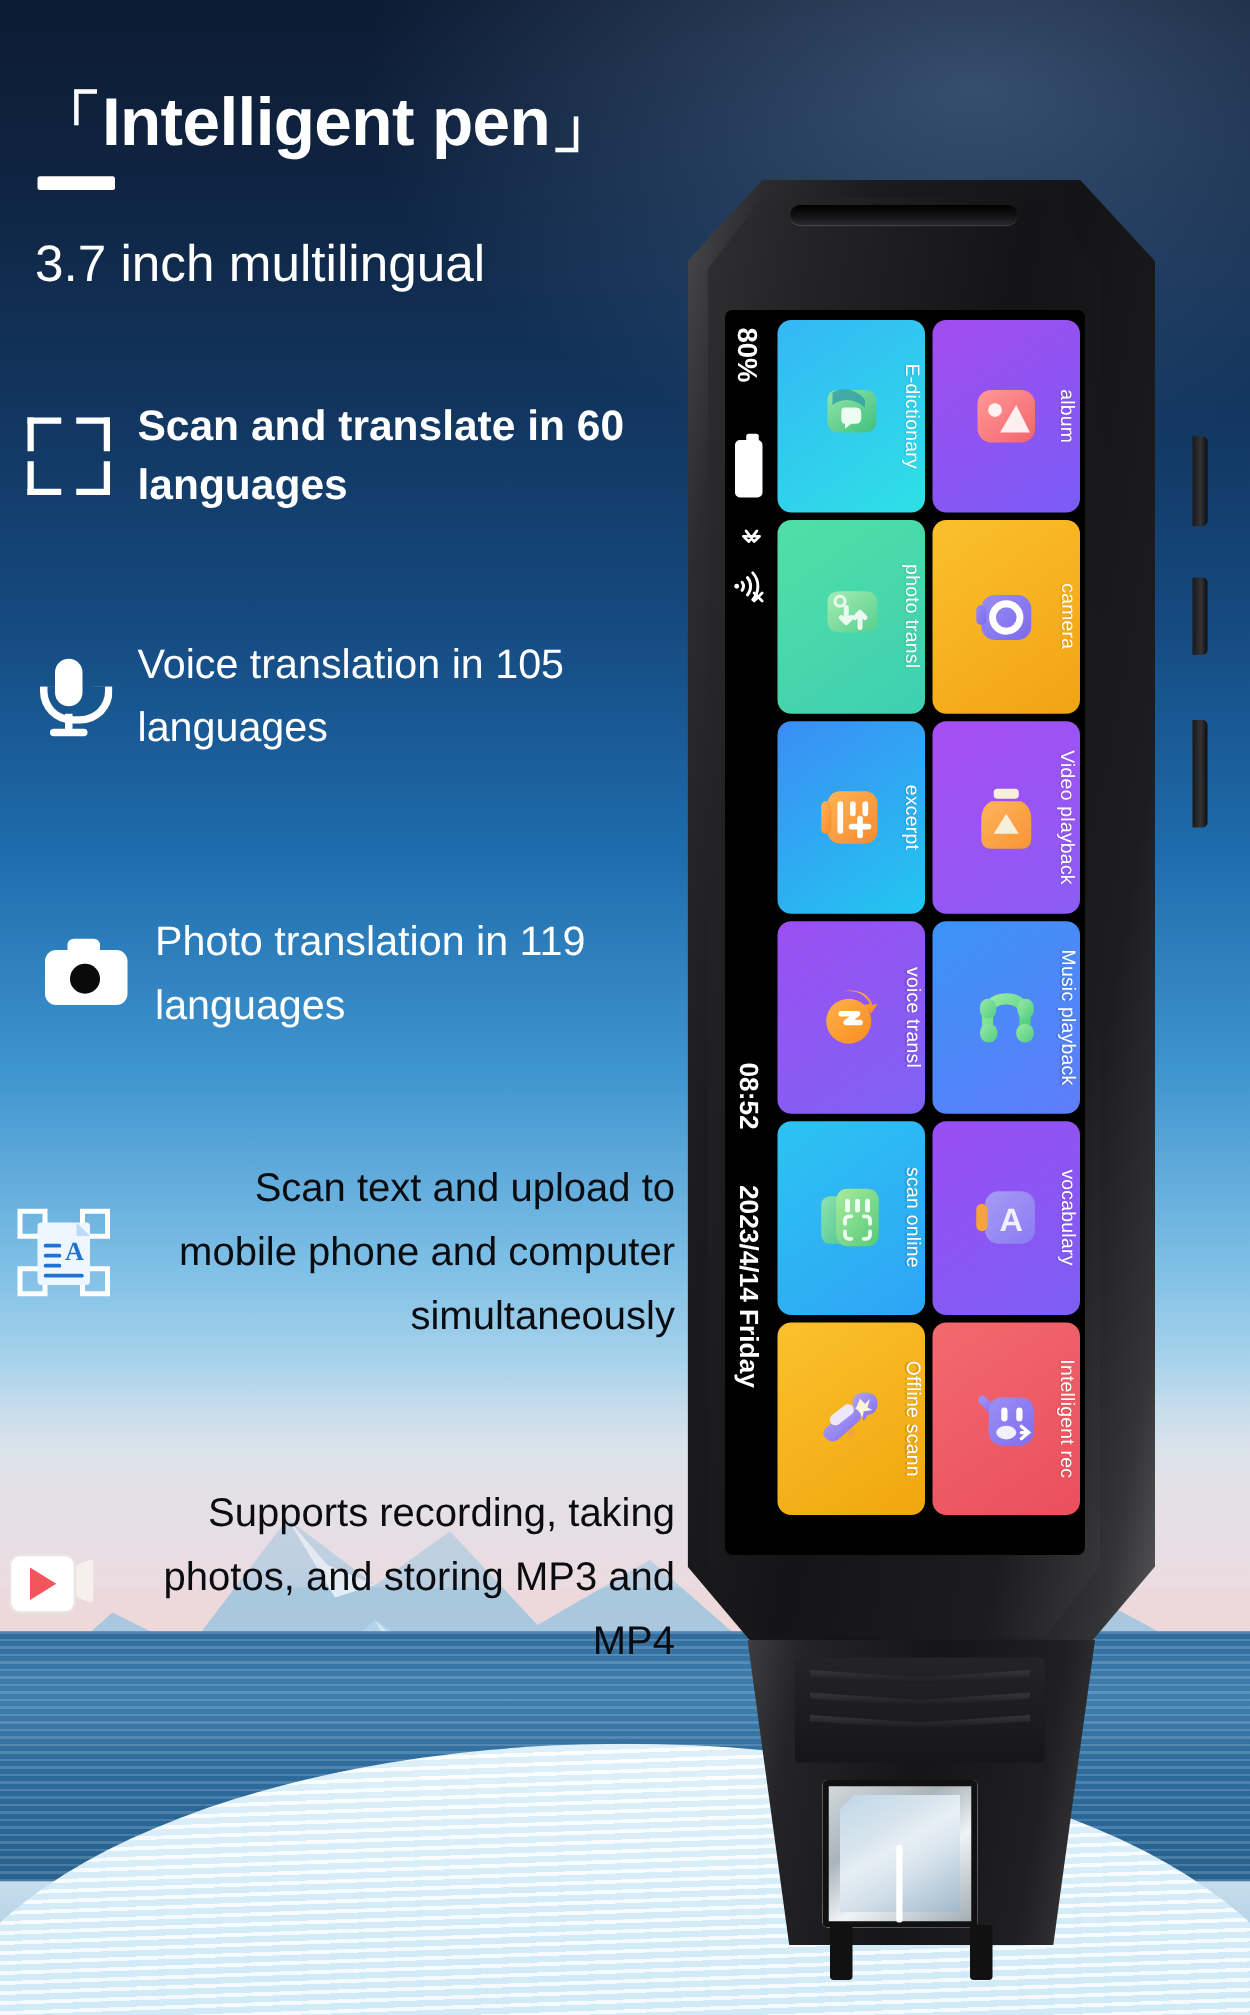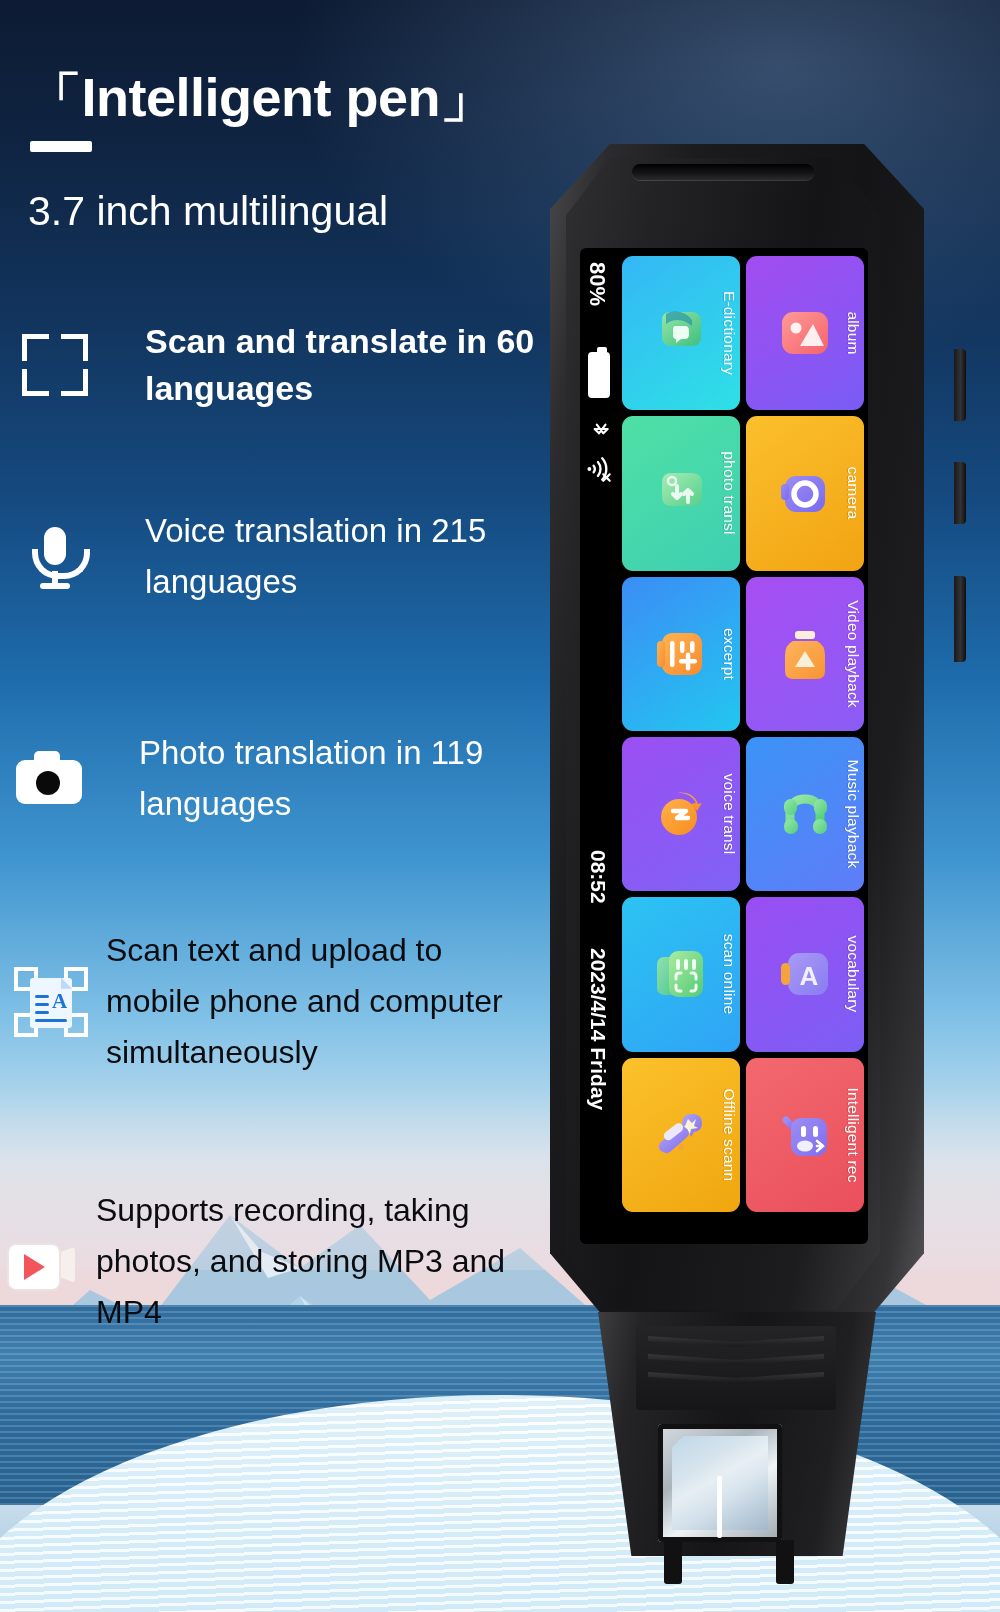--- a/index.html
+++ b/index.html
@@ -59,30 +59,30 @@
     position:absolute;left:30px;top:141px;width:62px;height:11px;
     background:#ffffff;border-radius:2px;
   }
   .subtitle{
     position:absolute;left:28px;top:188px;
     font-size:41px;color:#ffffff;white-space:nowrap;
   }
   .feat{position:absolute;display:flex;align-items:center;gap:18px;}
   .feat .ic{width:74px;height:74px;flex:0 0 74px;position:relative;}
   .feat .tx{font-size:33px;line-height:1.38;}
-  .feat.light .tx{color:#ffffff;margin-left:35px;}
+  .feat.light .tx{color:#ffffff;}
   .feat.dark .tx{color:#0b0c10;}
   .feat.b .tx{font-weight:bold;font-size:34px;}
   .f1{left:18px;top:318px;}
   .f2{left:18px;top:505px;}
-  .f3{left:12px;top:727px;}
+  .f3{left:32px;top:727px;}
   .f4{left:14px;top:925px;}
   .f5{left:4px;top:1185px;}
   .f3 .tx,.f2 .tx{line-height:1.55;}
-  .f4 .tx,.f5 .tx{line-height:1.6;font-size:32px;}
+  .f4 .tx,.f5 .tx{line-height:1.6;font-size:32px;text-align:right;}
   
   .scanbox i{position:absolute;width:22px;height:22px;border:5px solid #fff;}
   .scanbox .c1{left:4px;top:6px;border-right:0;border-bottom:0;}
   .scanbox .c2{right:4px;top:6px;border-left:0;border-bottom:0;}
   .scanbox .c3{left:4px;bottom:6px;border-right:0;border-top:0;}
   .scanbox .c4{right:4px;bottom:6px;border-left:0;border-top:0;}
   .mic .cap{position:absolute;left:26px;top:8px;width:22px;height:38px;border-radius:11px;background:#fff;}
   .mic .arc{position:absolute;left:14px;top:30px;width:46px;height:24px;border:6px solid #fff;border-top:0;border-radius:0 0 26px 26px;}
   .mic .stem{position:absolute;left:34px;top:52px;width:6px;height:14px;background:#fff;}
   .mic .base{position:absolute;left:22px;top:64px;width:30px;height:6px;background:#fff;border-radius:3px;}
@@ -223,21 +223,21 @@
       <div class="tx">Scan and translate in 60 languages</div>
     </div>
 
     <div class="feat f2 light">
       <div class="ic mic">
         <span class="cap"></span>
           <span class="arc"></span>
           <span class="stem"></span>
           <span class="base"></span>
       </div>
-      <div class="tx">Voice translation in 215 languages</div>
+      <div class="tx">Voice translation in 105 languages</div>
     </div>
 
     <div class="feat f3 light">
       <div class="ic cam">
         <span class="bump"></span>
           <span class="body"></span>
           <span class="lens"></span>
       </div>
       <div class="tx">Photo translation in 119 languages</div>
     </div>

